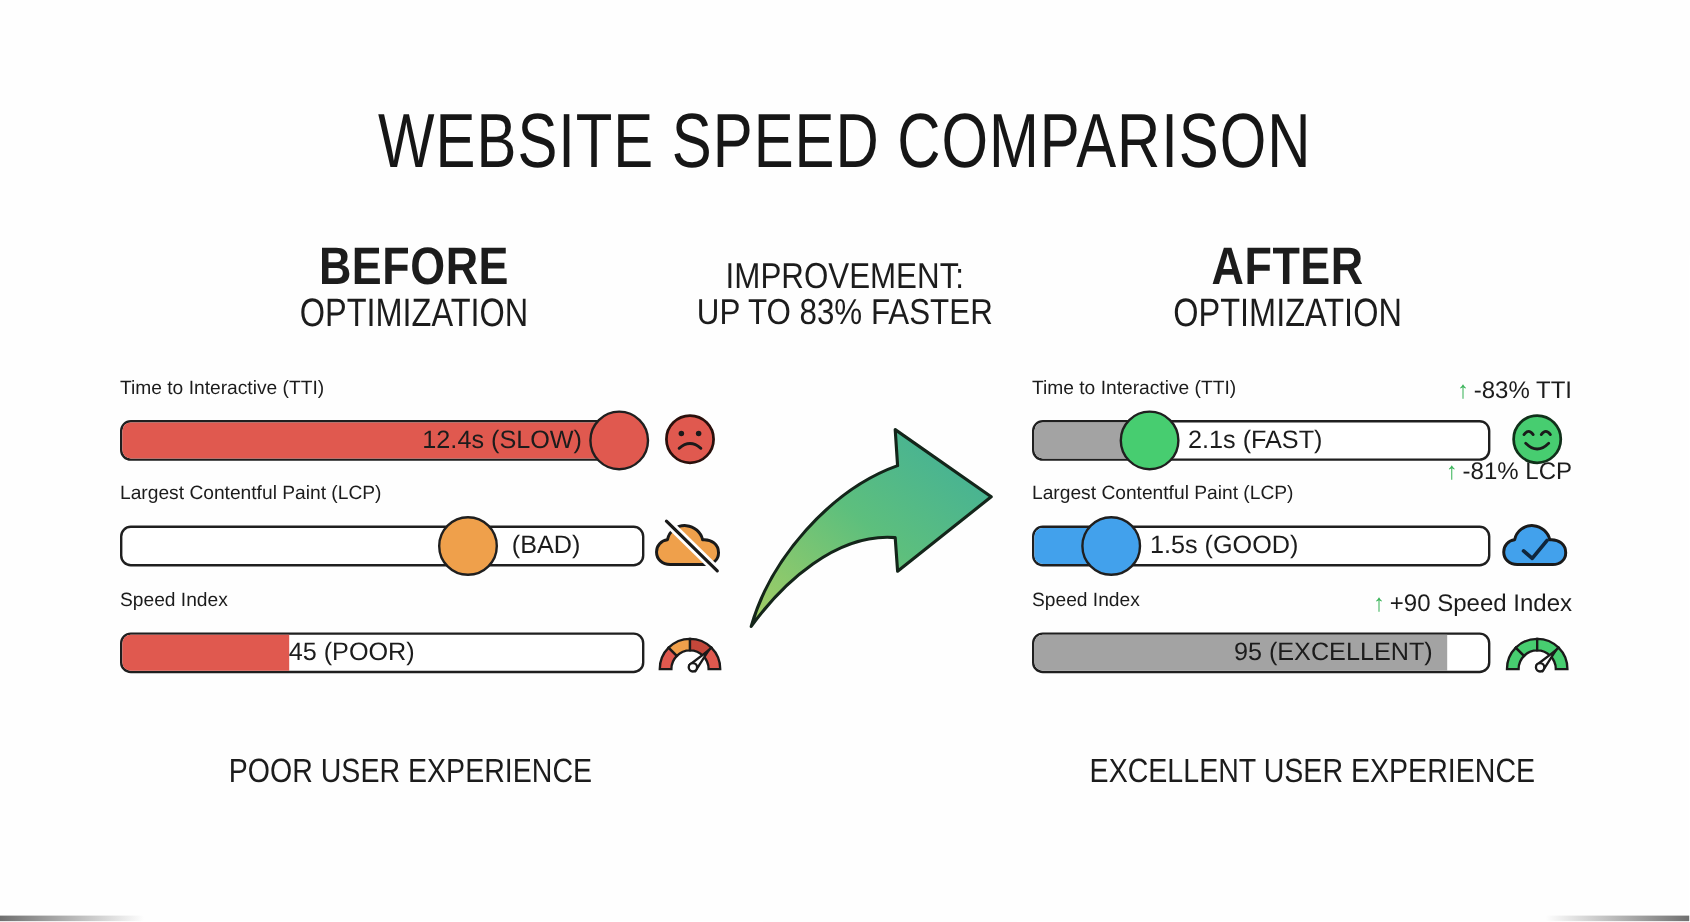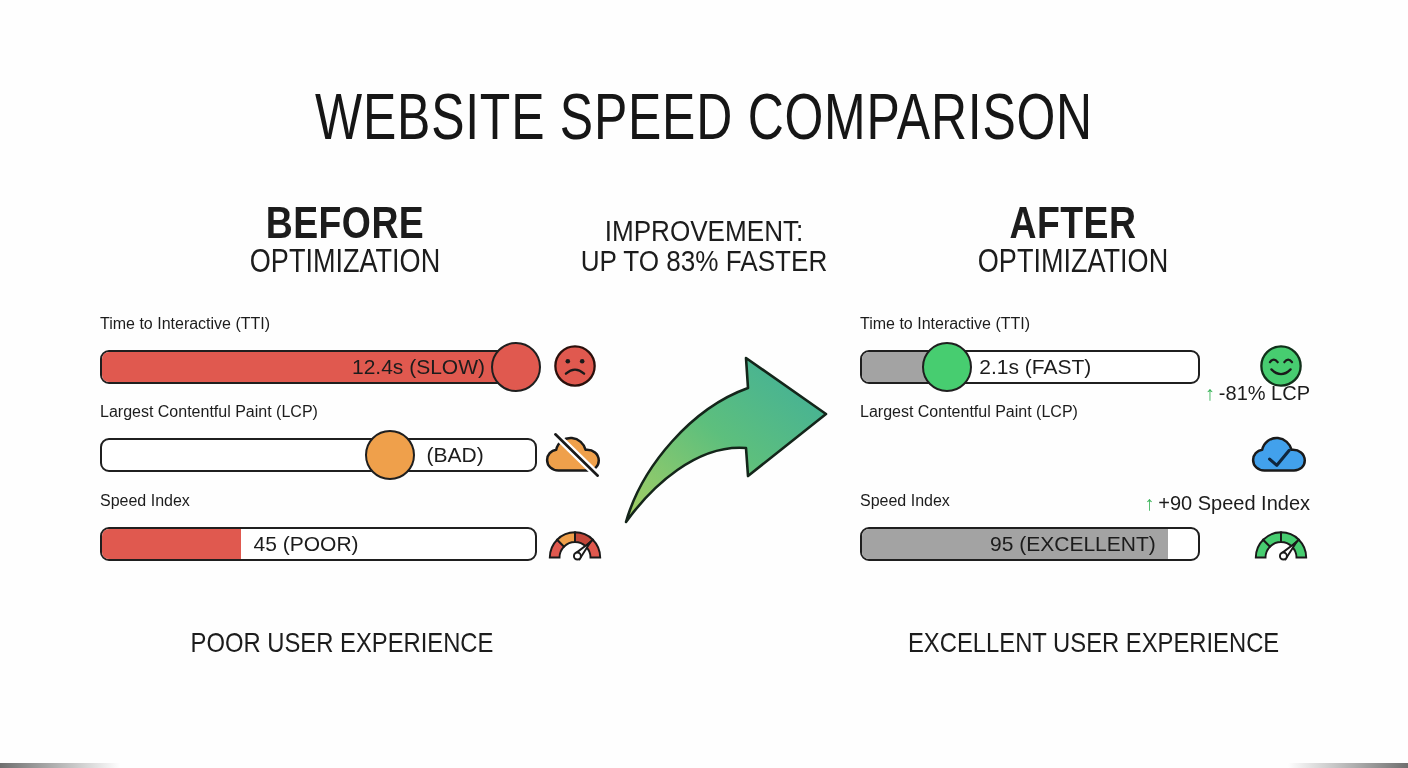--- a/index.html
+++ b/index.html
@@ -18,34 +18,34 @@
          font-size:30px;transform:scaleX(0.87);transform-origin:center;white-space:nowrap;}
 
   .metric-label{position:absolute;font-size:16px;font-weight:400;white-space:nowrap;}
   .improvement{position:absolute;font-size:20px;font-weight:400;white-space:nowrap;
          width:360px;text-align:right;}
   .improvement .up{color:#3bb45a;font-weight:700;padding-right:4px;}
 
   .bar{position:absolute;height:34px;border:2px solid #1f1f1f;border-radius:9px;
        background:#ffffff;box-sizing:border-box;}
   .bar-left{left:100px;width:437px;}
-  .bar-right{left:860px;width:340px;}
+  .bar-right{left:860px;width:382px;}
   .fill{position:absolute;top:0;left:0;bottom:0;border-radius:7px 0 0 7px;}
   .fill.full{border-radius:7px;}
   .fill-red{background:#e0594f;}
   .fill-orange{background:#efa04b;}
   .fill-green{background:#a3a3a3;}
   .fill-blue{background:#42a1ec;}
   .fill-text{display:block;text-align:right;line-height:30px;font-size:21px;white-space:nowrap;color:#1c1c1c;}
   .pad-knob{padding-right:50px;}
   .pad-knob-sm{padding-right:36px;}
   .pad-plain{padding-right:12px;}
   .after-text{position:absolute;top:0;line-height:30px;font-size:21px;white-space:nowrap;z-index:1;color:#1c1c1c;}
   .ml-knob{margin-left:32px;}
-  .ml-plain{margin-left:13px;}
+  .ml-plain{}
   .knob{position:absolute;top:50%;width:50px;height:50px;border:2.6px solid #1f1f1f;
         border-radius:50%;transform:translate(-50%,-50%);z-index:2;box-sizing:border-box;}
   .knob-red{background:#e0594f;}
   .knob-orange{background:#efa04b;}
   .knob-green{background:#47cd70;}
   .knob-blue{background:#42a1ec;}
 
   .icon{position:absolute;}
   .footer-label{position:absolute;width:400px;text-align:center;font-size:28px;font-weight:400;
         transform:scaleX(0.85);transform-origin:center;white-space:nowrap;}
@@ -114,35 +114,43 @@
       <linearGradient id="arrowGrad" x1="0" y1="1" x2="1" y2="0">
         <stop offset="0" stop-color="#a6ce63"></stop>
         <stop offset="0.5" stop-color="#5dbf7d"></stop>
         <stop offset="1" stop-color="#3fae9c"></stop>
       </linearGradient>
     </defs>
     <path d="M14 186 C 30 130 80 72 136 52 L 134 22 L 214 78 L 136 140 L 134 112 C 85 108 40 150 14 186 Z" fill="url(#arrowGrad)" stroke="#14251a" stroke-width="2.6" stroke-linejoin="round"></path>
   </svg>
 
   <div class="metric-label" style="left:860px;top:315px;">Time to Interactive (TTI)</div>
+  <div class="improvement" style="left:950px;top:315px;">
+    <span class="up">↑</span><span>-83% TTI</span>
+  </div>
   <div class="bar bar-right" style="top:350px;">
     <div class="fill fill-green" style="width: 25.4%;"></div>
     <span class="after-text ml-knob" style="left: 25.4%;">2.1s (FAST)</span>
     <div class="knob knob-green" style="left: 25.4%;"></div>
   </div>
   <svg class="icon" style="left:1258px;top:343px;" width="46" height="46" viewBox="0 0 48 48">
     <circle cx="24" cy="24" r="20.5" fill="#47cd70" stroke="#11301a" stroke-width="2.4"></circle>
     <path d="M12.5 20 Q16.5 14.5 20.5 20" fill="none" stroke="#1a1a1a" stroke-width="2.4" stroke-linecap="round"></path>
     <path d="M27.5 20 Q31.5 14.5 35.5 20" fill="none" stroke="#1a1a1a" stroke-width="2.4" stroke-linecap="round"></path>
     <path d="M14 27.5 Q24 37.5 34 27.5" fill="none" stroke="#1a1a1a" stroke-width="2.4" stroke-linecap="round"></path>
   </svg>
 
   <div class="metric-label" style="left:860px;top:403px;">Largest Contentful Paint (LCP)</div>
   <div class="improvement" style="left:950px;top:382px;">
     <span class="up">↑</span><span>-81% LCP</span>
+  </div>
+  <div class="bar bar-right" style="top:438px;">
+    <div class="fill fill-blue" style="width: 17%;"></div>
+    <span class="after-text ml-knob" style="left: 17%;">1.5s (GOOD)</span>
+    <div class="knob knob-blue" style="left: 17%;"></div>
   </div>
   <svg class="icon" style="left:1250px;top:431px;" width="62" height="48" viewBox="0 0 60 46">
     <path d="M14 38 C 7.5 38 3 33.5 3 27.8 C 3 22.5 6.8 18.6 11.8 18 C 13.2 10.8 19.6 6 27 6.6 C 33.5 7.2 38.8 11.9 40.2 18 C 47.5 17.4 53 21.8 53 28.4 C 53 34 48.6 38 42.6 38 Z" fill="#42a1ec" stroke="#1a1a1a" stroke-width="2.4" stroke-linejoin="round"></path>
     <path d="M19 27 L26 33 L38 18.5" fill="none" stroke="#10263c" stroke-width="3" stroke-linecap="round" stroke-linejoin="round"></path>
   </svg>
 
   <div class="metric-label" style="left:860px;top:492px;">Speed Index</div>
   <div class="improvement" style="left:950px;top:492px;">
     <span class="up">↑</span><span>+90 Speed Index</span>
   </div>

